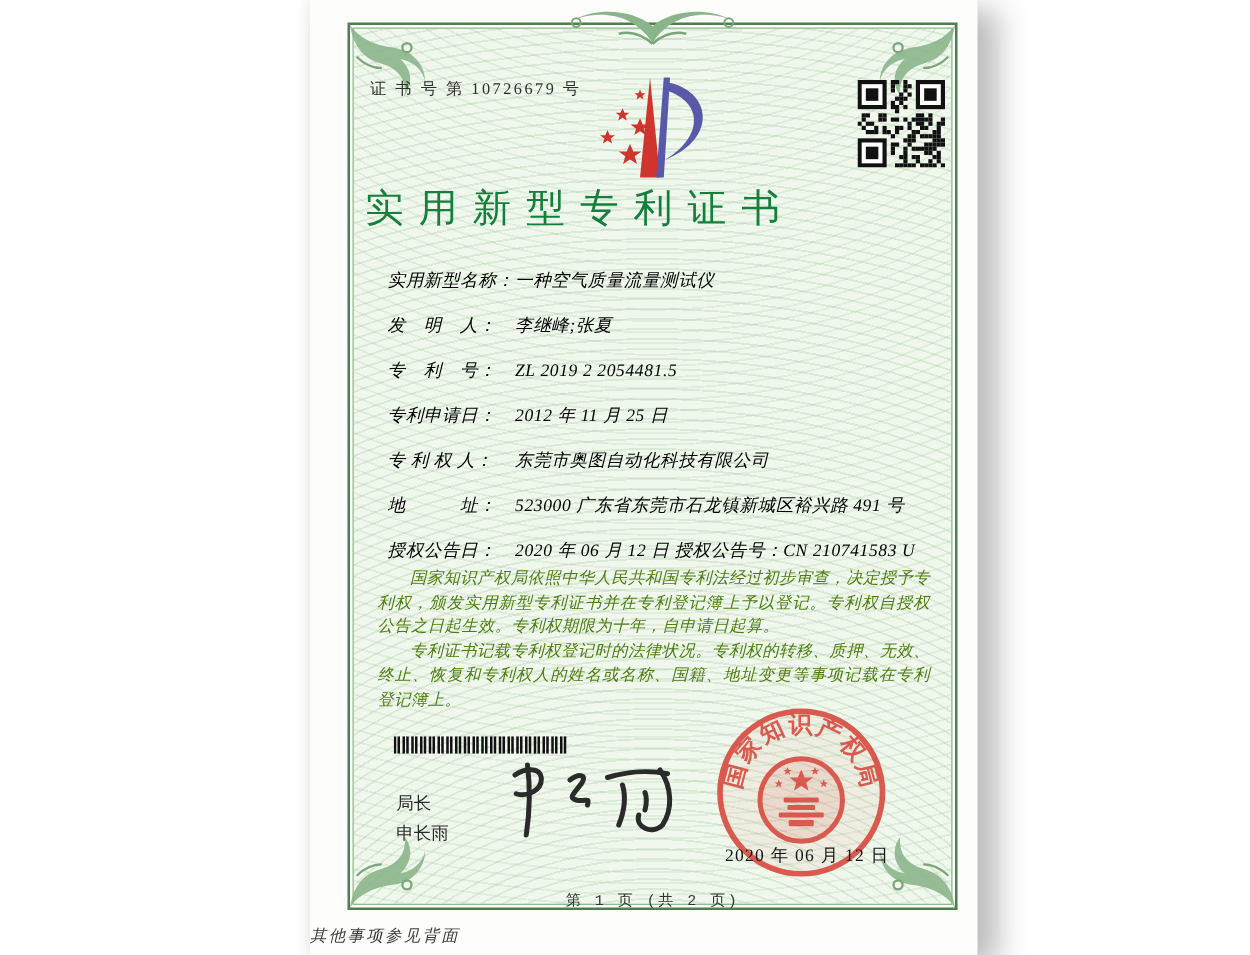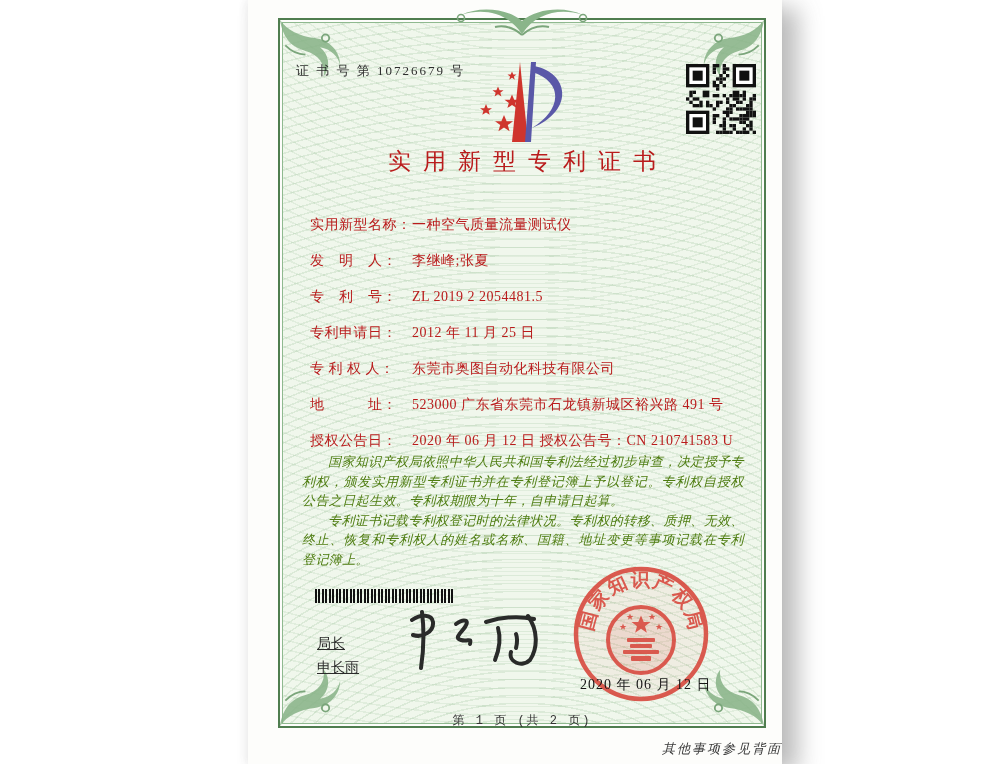--- a/index.html
+++ b/index.html
@@ -28,49 +28,49 @@
             width:210px; height:34px; }
 
   .content { position:absolute; inset:0; }
 
   .cert-no { position:absolute; left:16px; top:42px; font-size:13px;
              letter-spacing:2px; color:#2e2e2e; }
 
   .logo { position:absolute; left:188px; top:38px; width:112px; height:92px; }
   .qr   { position:absolute; left:406px; top:44px; width:70px; height:70px; }
 
-  .title { position:absolute; left:0; right:0; top:126px; text-align:center;
-           font-size:23px; letter-spacing:12px; text-indent:12px; color:#b91c1c; }
+  .title { position:absolute; left:0; right:0; top:126px; 
+           font-size:31px; letter-spacing:12px; text-indent:12px; color:#15803d; }
 
   .rows { position:absolute; left:30px; right:24px; top:196px; }
-  .row  { height:21px; margin-bottom:15px; font-size:14px; color:#b91c1c;
-          letter-spacing:.5px; white-space:nowrap; }
+  .row  { height:21px; margin-bottom:15px; font-size:14px; color:#000000;
+          letter-spacing:.5px; white-space:nowrap;font-style:italic; }
   .row .lab { display:inline-block; min-width:102px; }
   .row .lab2 { display:inline-block; }
 
   .body-text { position:absolute; left:22px; right:20px; top:432px;
                font-size:13px; line-height:19.5px; color:#4d7c0f;
                font-style:italic; letter-spacing:.4px; text-align:justify; }
   .body-text p { text-indent:2em; }
 
   .barcode { position:absolute; left:35px; top:569px; width:142px; height:14px; }
 
   .chief { position:absolute; left:37px; top:611px; font-size:14px; color:#2b2b2b;
-           font-family:"DejaVu Sans","Liberation Sans",sans-serif; line-height:24px;text-decoration:underline; }
+           font-family:"DejaVu Sans","Liberation Sans",sans-serif; line-height:24px; }
 
   .sig { position:absolute; left:118px; top:588px; width:150px; height:64px; }
 
   .seal { position:absolute; left:289px; top:542px; width:144px; height:144px; }
   .seal-date { position:absolute; left:300px; top:656px; width:140px;
                font-size:14px; letter-spacing:1px; color:#141414; }
 
   .page-num { position:absolute; left:0; right:0; top:692px; text-align:center;
               font-size:12px; letter-spacing:2px; color:#333;font-family:Liberation Mono, monospace; }
 
-  .back-note { position:absolute; left:0; right:0; top:740px; text-align:right;
+  .back-note { position:absolute; left:0; right:0; top:740px; text-align:left;
                font-size:13px; font-style:italic; letter-spacing:2px; color:#3a3a3a; }
 </style>
 </head>
 <body>
 
 <div class="stage">
   <div class="paper">
 
     <div class="frame">
       <div class="frame-inner"></div>

